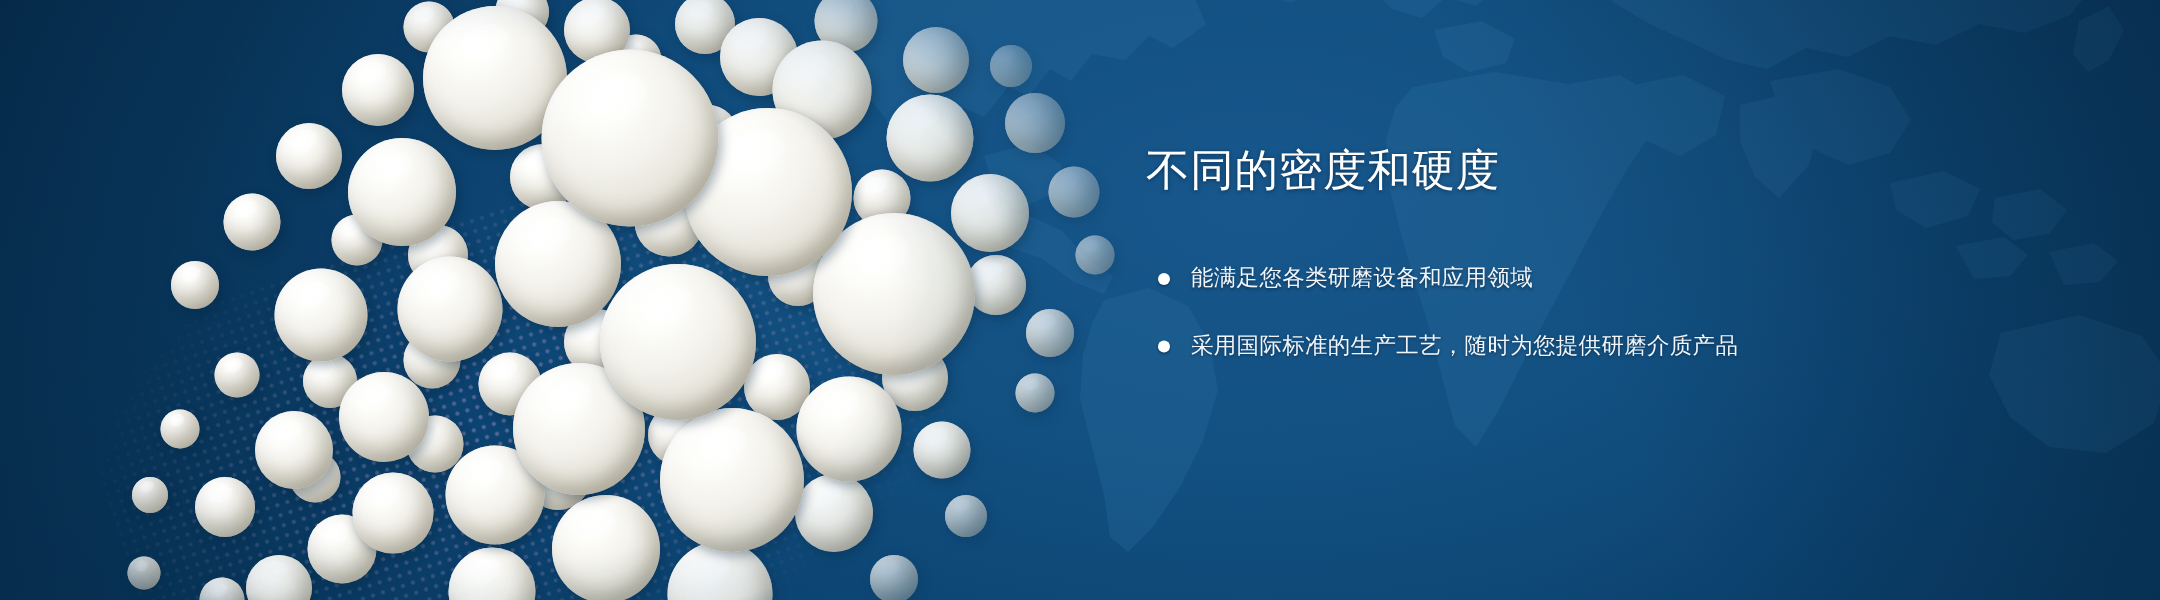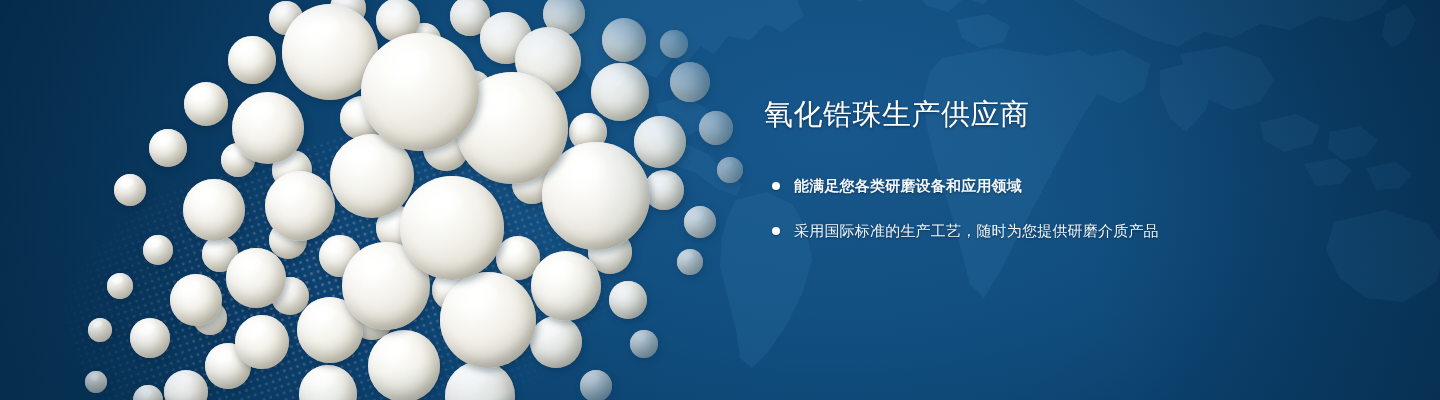--- a/index.html
+++ b/index.html
@@ -118,21 +118,21 @@
   .bullet-item:last-child{ margin-bottom:0;margin-top:22px; }
   .bullet-dot{
     position:absolute;
     left:8px; top:8px;
     width:8px; height:8px;
     border-radius:50%;
     background:#ffffff;
     box-shadow:0 1px 2px rgba(2,22,40,.45);
   }
   .bullet-text{ display:block; }
-  .bullet-line2{ display:block;font-weight:bold; }
+  .bullet-line2{ display:block; }
 </style>
 </head>
 <body>
 
 <div class="banner">
 
   <div class="bg-base"></div>
 
   <svg class="worldmap" viewBox="0 0 900 430" preserveAspectRatio="none">
 
@@ -239,21 +239,21 @@
       <div class="bead sm" style="width: 28px; height: 28px; left: 630px; top: 330px; z-index: 28;"></div>
       <div class="bead sm" style="width: 32px; height: 32px; left: 580px; top: 370px; z-index: 32;"></div>
       <div class="bead sm" style="width: 40px; height: 40px; left: 512px; top: 164px; z-index: 40;"></div>
       <div class="bead sm" style="width: 40px; height: 40px; left: 432px; top: 270px; z-index: 40;"></div>
       <div class="bead sm" style="width: 44px; height: 44px; left: 350px; top: 296px; z-index: 44;"></div>
       <div class="bead sm" style="width: 38px; height: 38px; left: 271px; top: 277px; z-index: 38;"></div>
       <div class="bead sm" style="width: 34px; height: 34px; left: 193px; top: 301px; z-index: 34;"></div>
     </div>
 
   <div class="content">
-    <h1 class="headline">氧化锆珠生产供应商</h1>
+    <h1 class="headline">不同的密度和硬度</h1>
 
     <ul class="bullets">
 
       <li class="bullet-item">
         <span class="bullet-dot"></span>
         <span class="bullet-line2">能满足您各类研磨设备和应用领域</span>
       </li>
 
 
       <li class="bullet-item">

